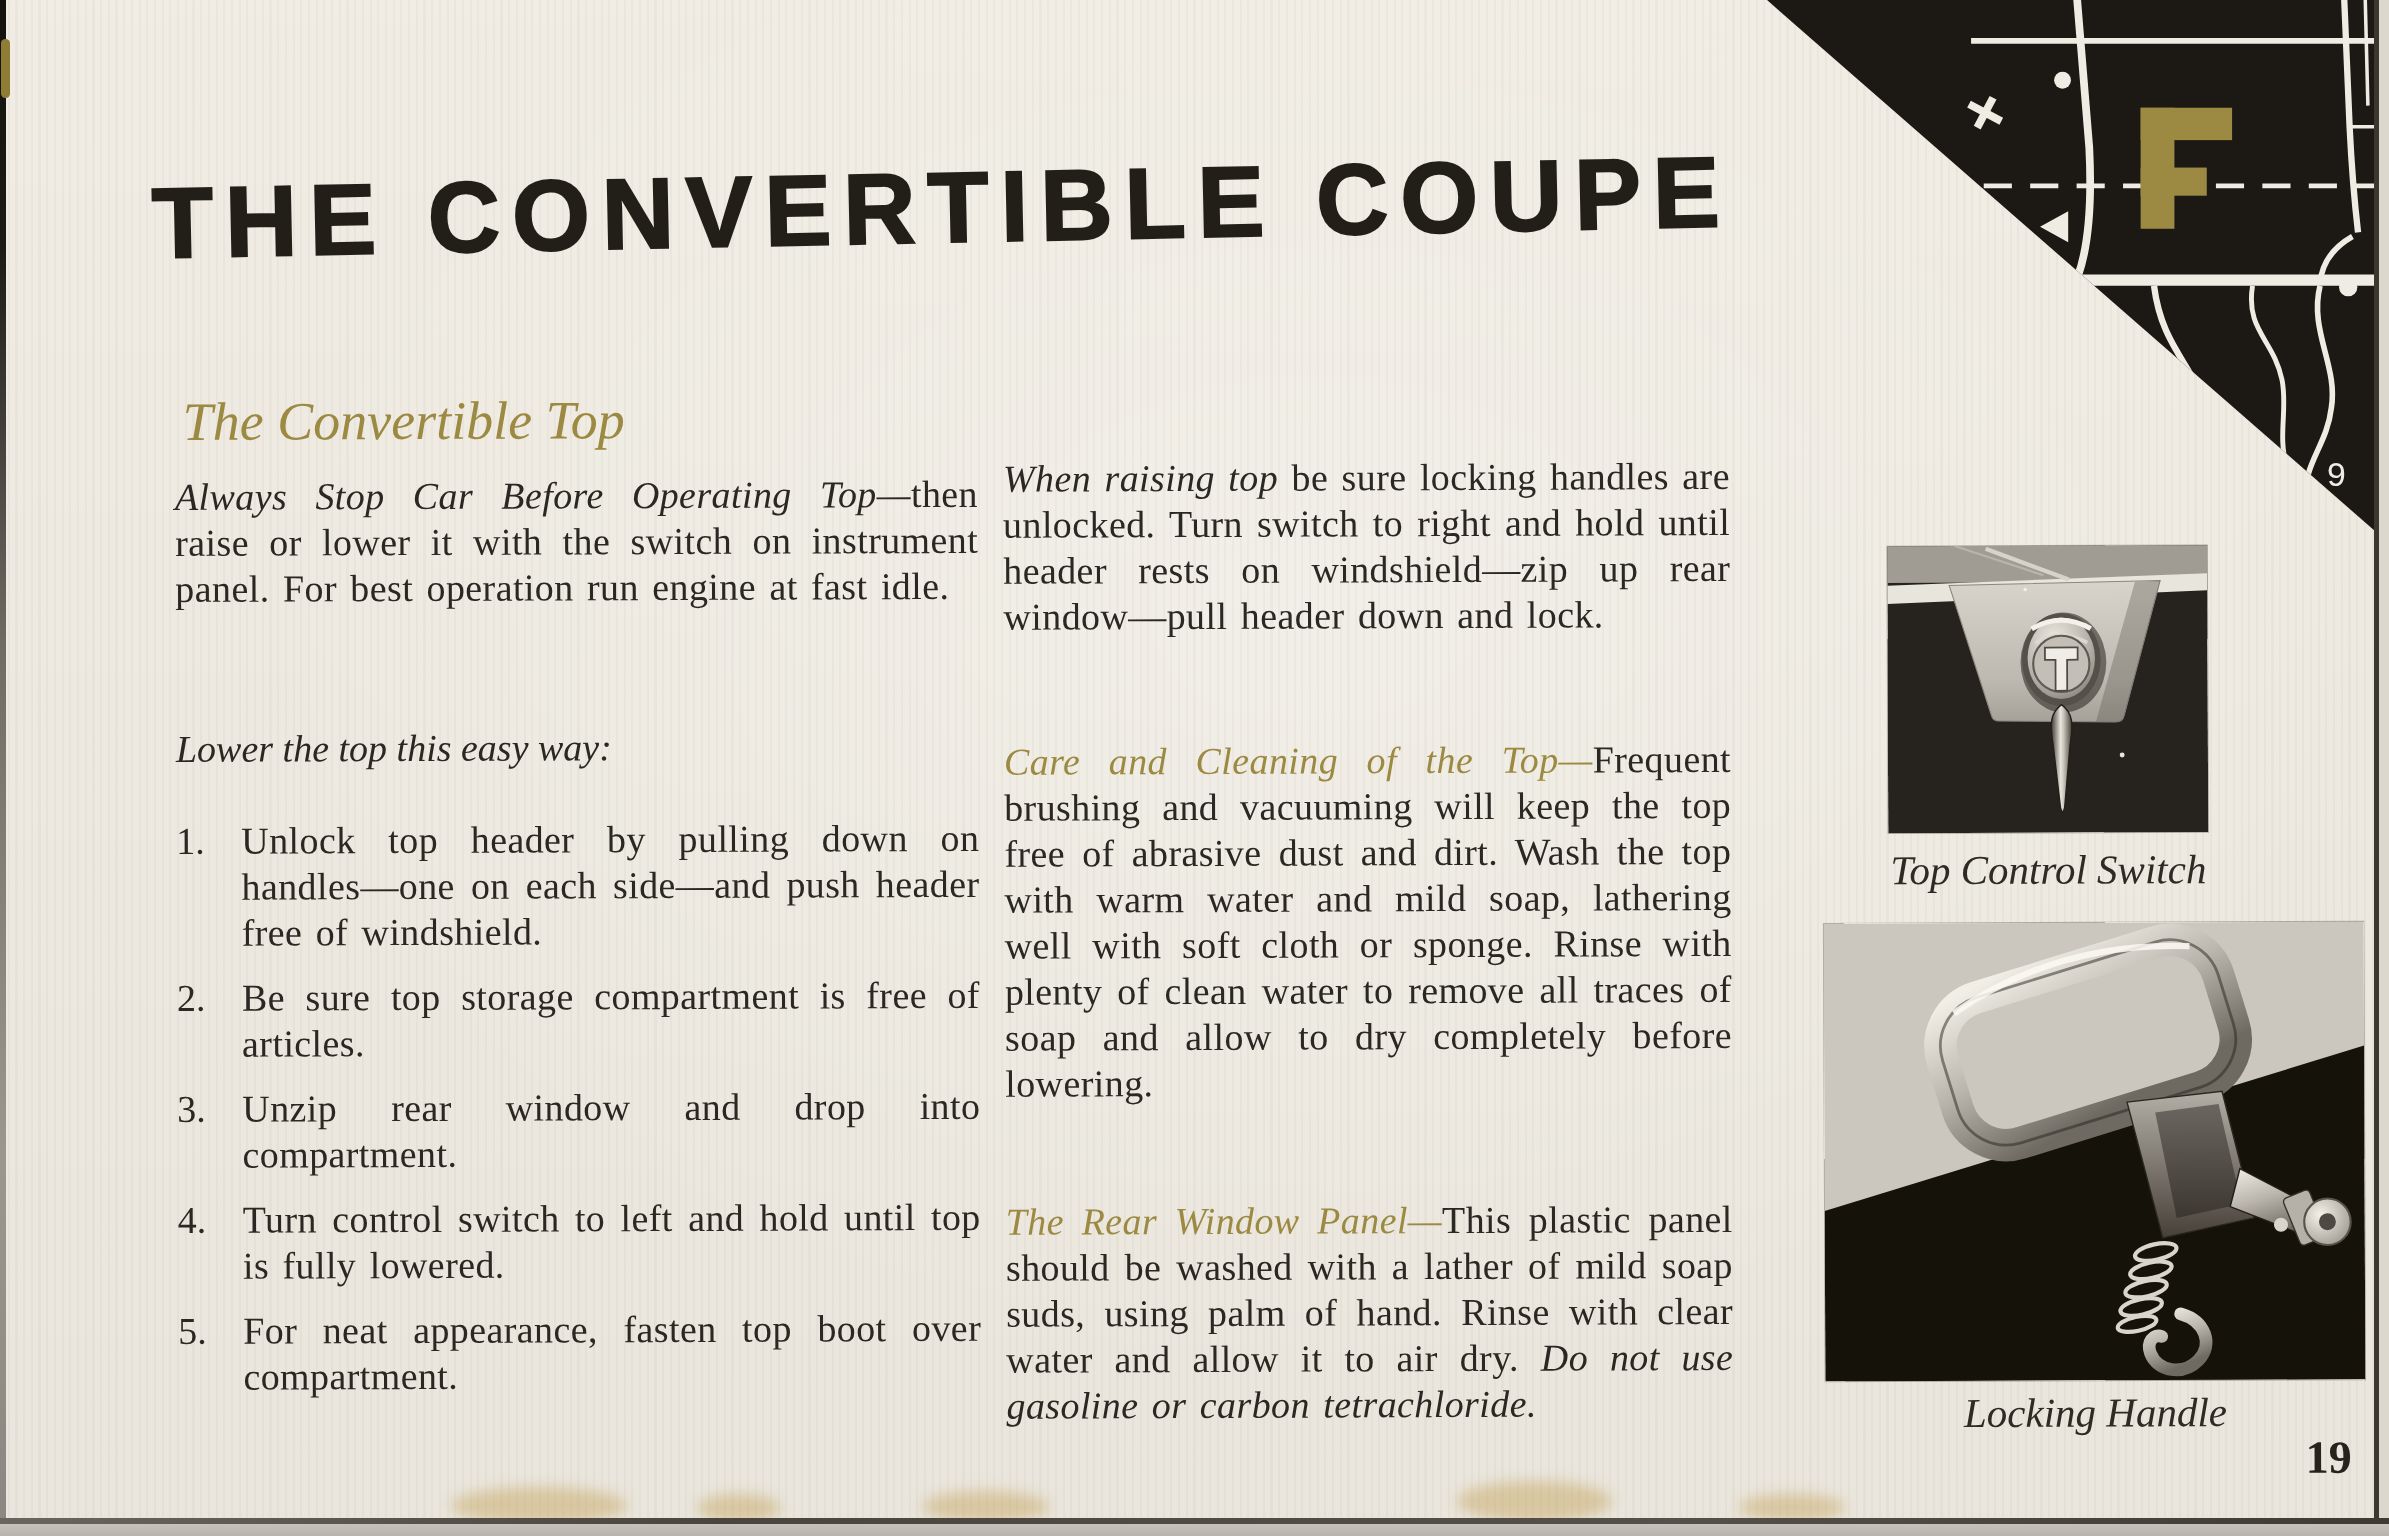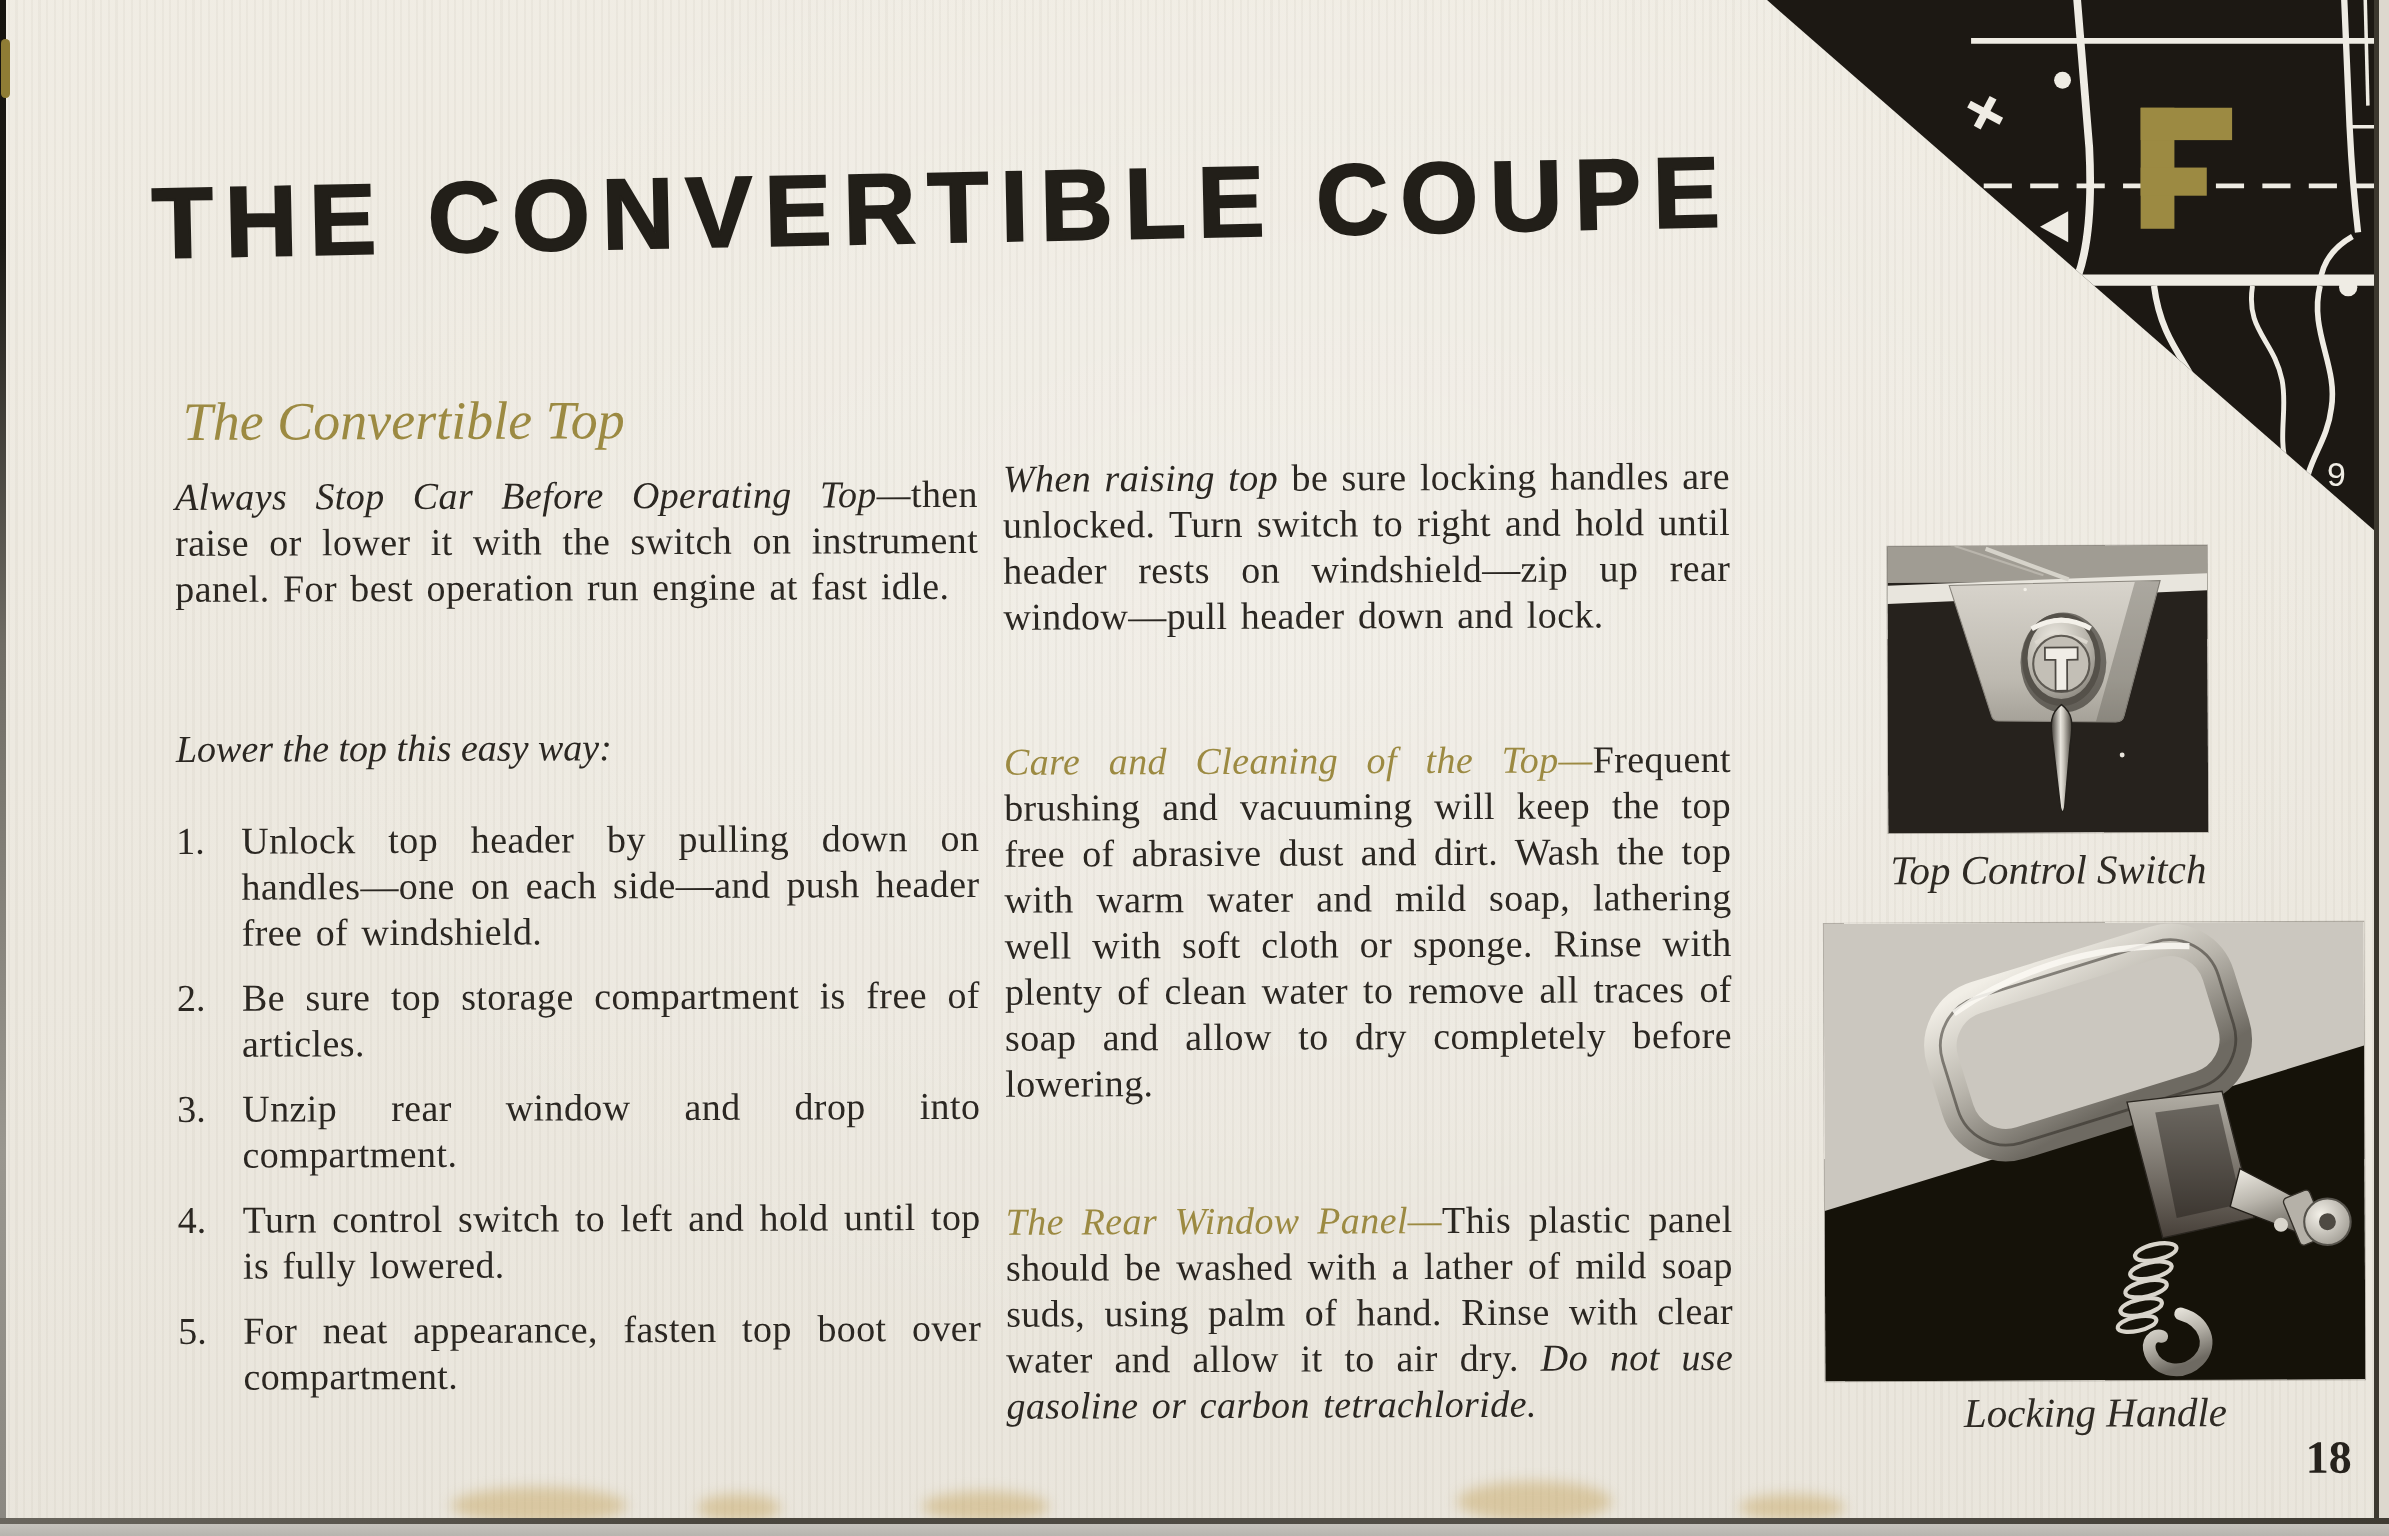--- a/index.html
+++ b/index.html
@@ -230,21 +230,21 @@
     <path d="M 590,350 L 700,408 L 688,448 L 576,404 Z" fill="url(#chrome2)" stroke="#211d17" stroke-width="2"></path>
     <g>
       <rect x="662" y="384" width="40" height="72" rx="6" transform="rotate(-22 682 420)" fill="#b5b1a8" stroke="#35312a" stroke-width="2"></rect>
       <circle cx="714" cy="426" r="33" fill="url(#pin2)" stroke="#56534c" stroke-width="3"></circle>
       <circle cx="714" cy="426" r="12" fill="#4e4a43"></circle>
       <circle cx="648" cy="430" r="10" fill="#d9d5cc"></circle>
     </g>
   </svg>
   <div class="abs fig-caption" style="left:1823px;top:1393px;width:540px;">Locking Handle</div>
 
-  <div class="abs page-number">18</div>
+  <div class="abs page-number">19</div>
 </div>
 
 <div class="abs edge-left"></div>
 <div class="abs edge-left-gold"></div>
 <div class="abs edge-right-margin"></div>
 <div class="abs edge-right-line"></div>
 <div class="abs edge-bottom-line"></div>
 <div class="abs edge-bottom-strip"></div>
 <div class="stain" style="left:451px;top:1487px;width:176px;height:37px;"></div>
 <div class="stain" style="left:697px;top:1494px;width:84px;height:28px;"></div>

